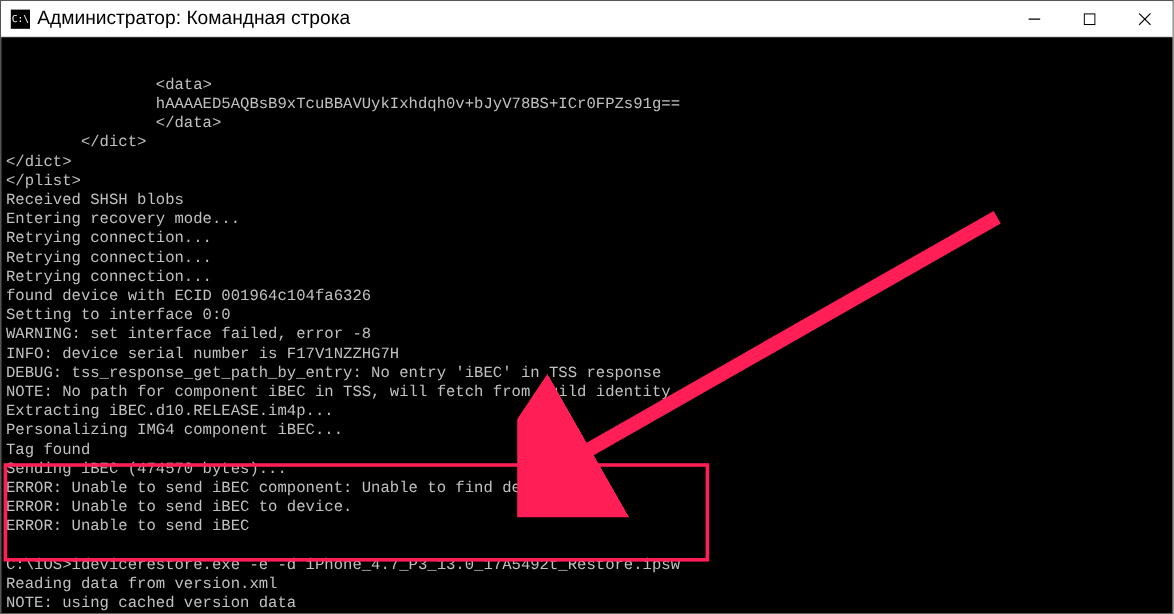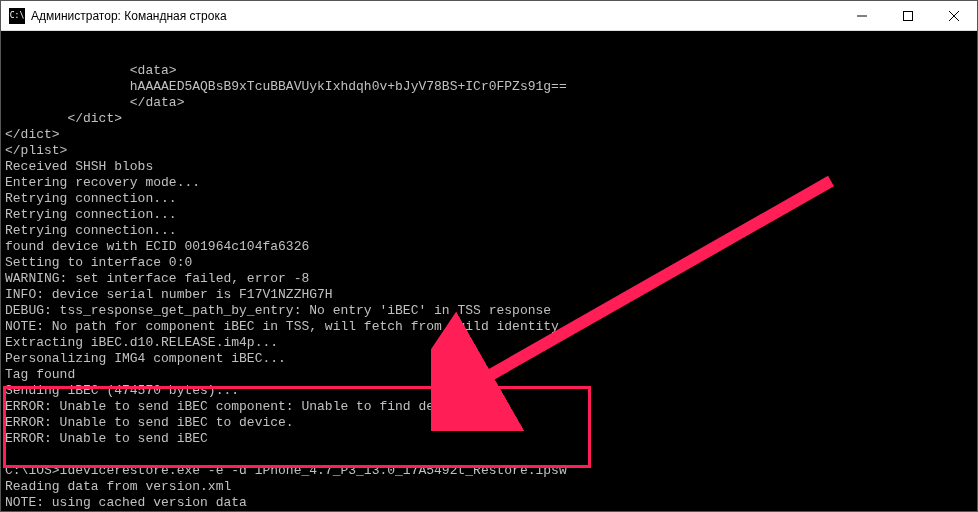--- a/index.html
+++ b/index.html
@@ -34,21 +34,21 @@
       background: #000;
       display: flex;
       align-items: center;
       justify-content: center;
       font-size: 8px;
       color: #fff;
       font-family: monospace;
     }
     .titlebar-text {
       flex: 1;
-      font-size: 12px;
+      font-size: 16px;
       color: #000;
     }
     .titlebar-controls {
       display: flex;
       height: 100%;
     }
     .titlebar-btn {
       width: 46px;
       height: 100%;
       display: flex;

